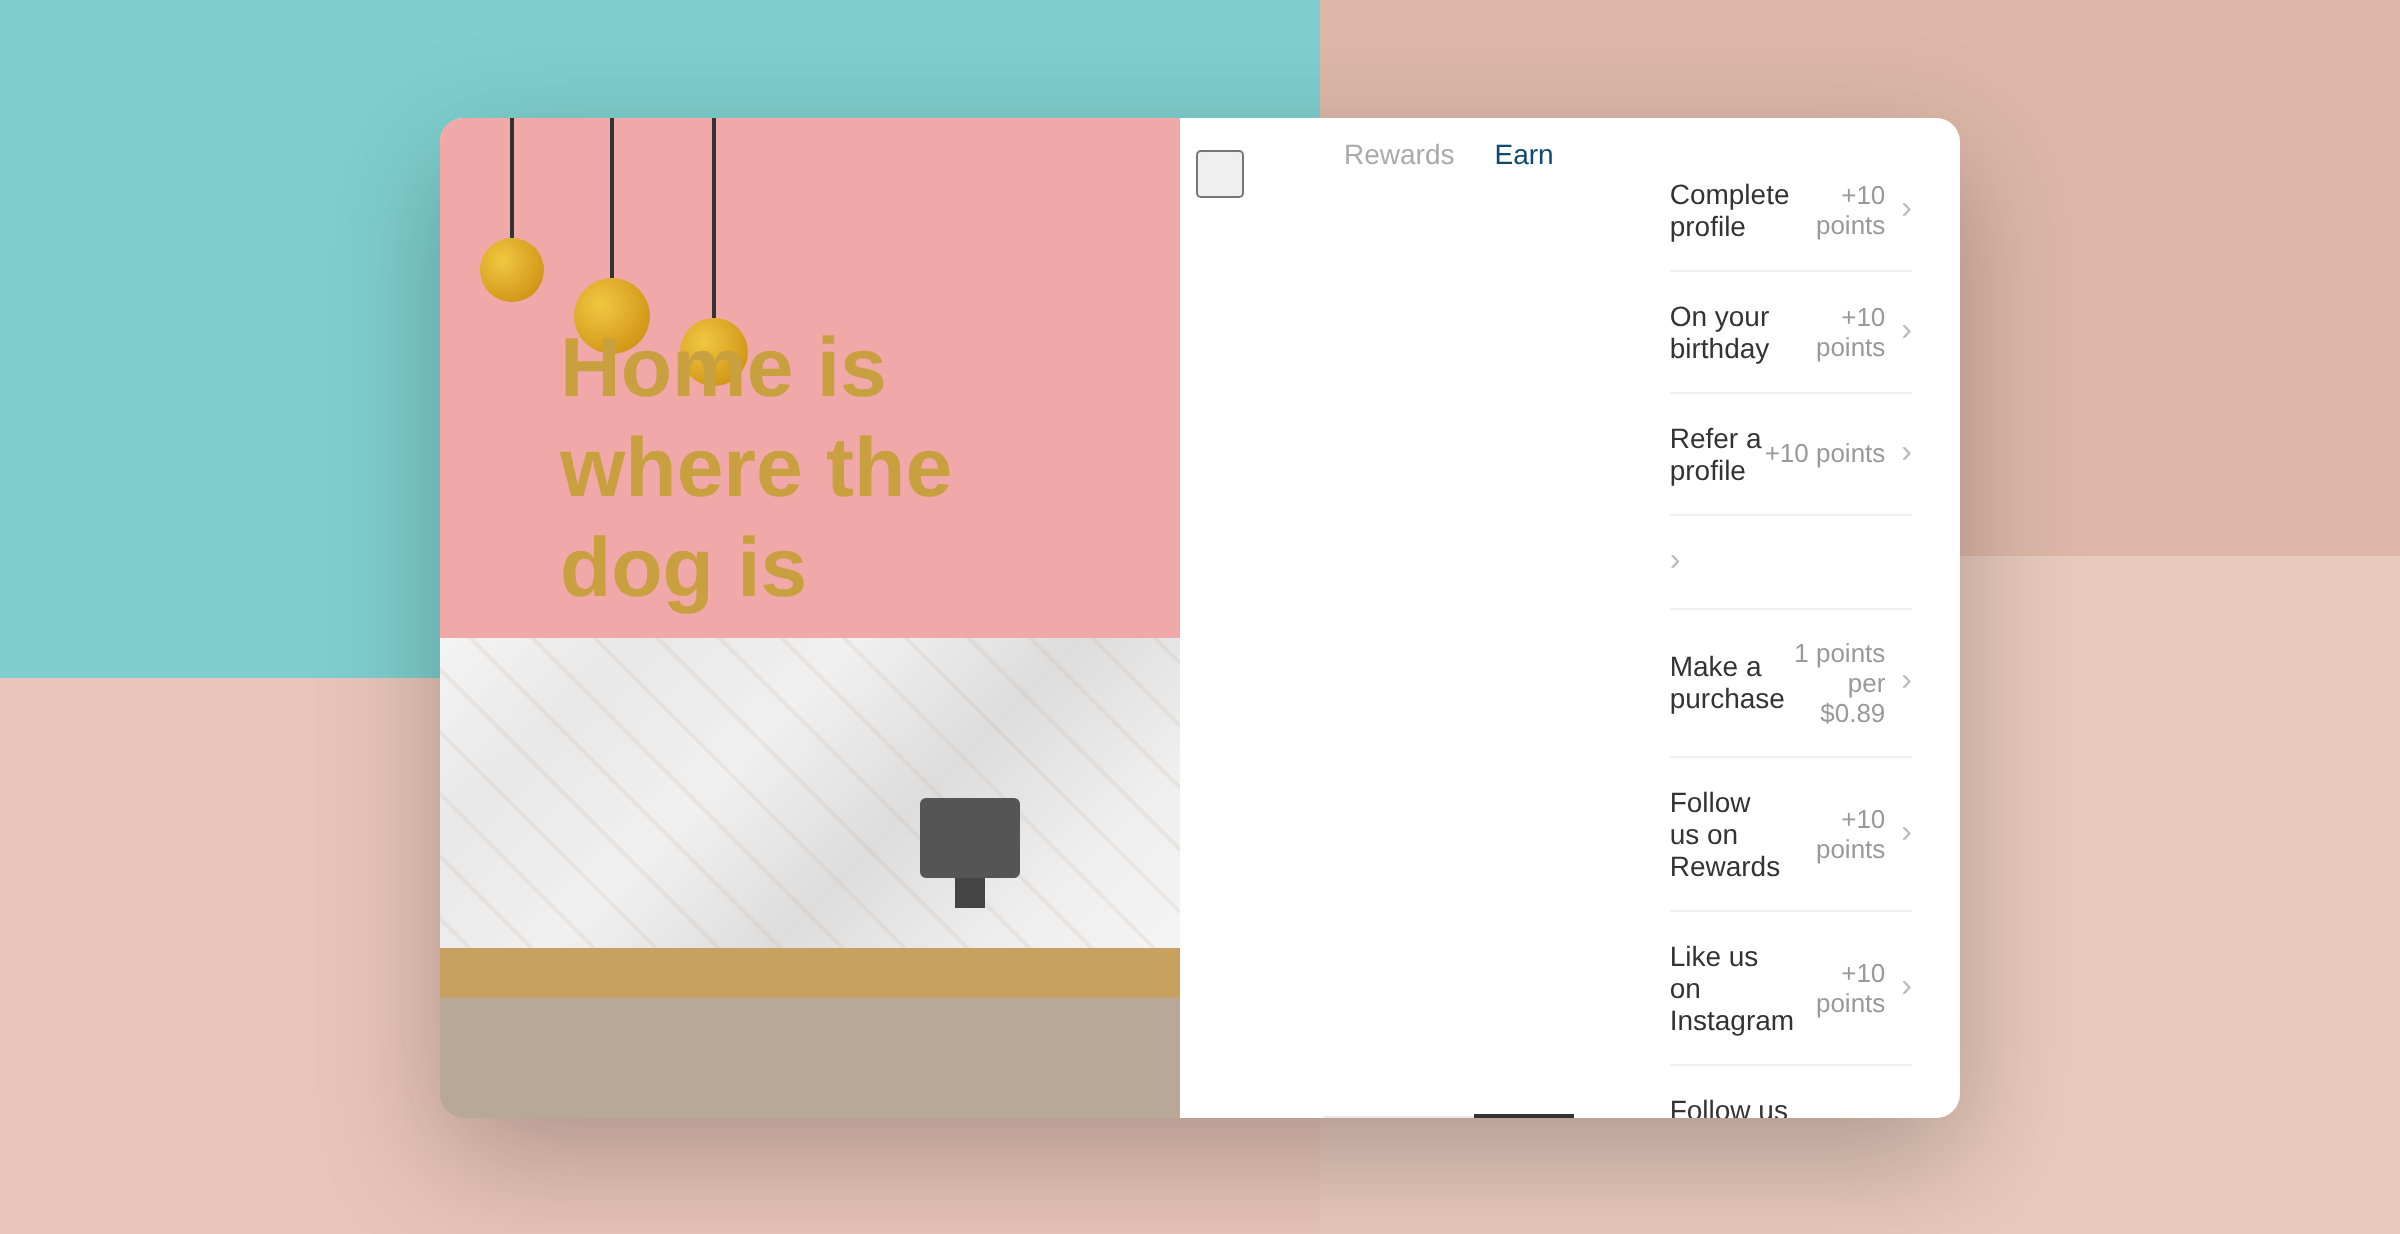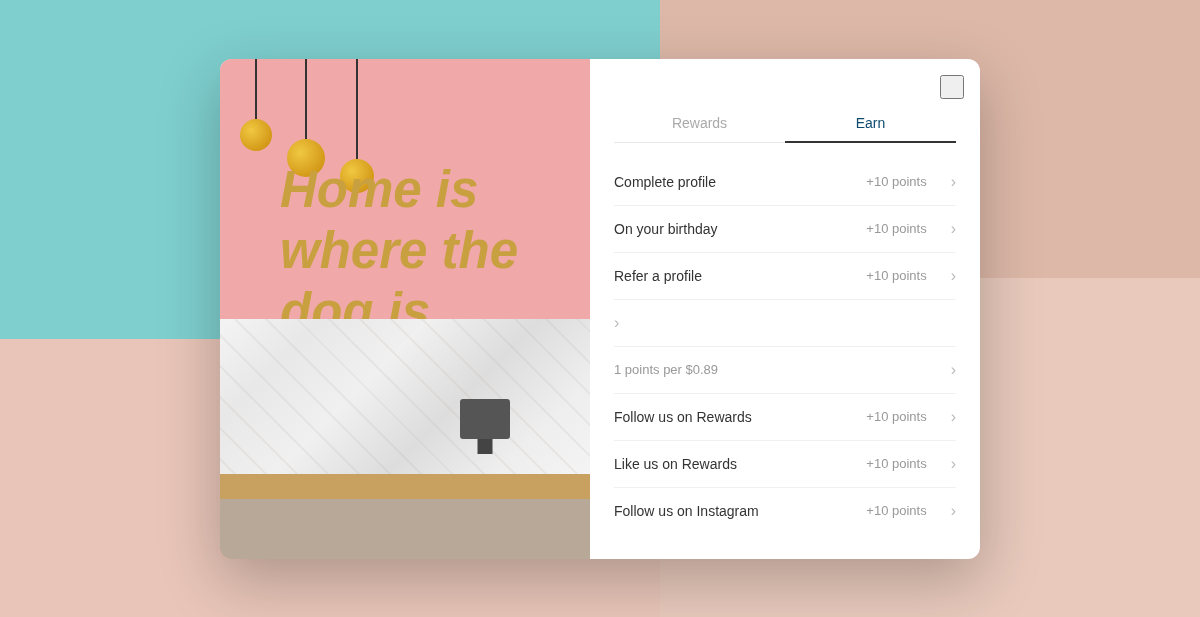--- a/index.html
+++ b/index.html
@@ -113,25 +113,24 @@
       left: 0; right: 0;
       height: 60px;
       background: #b8a898;
     }
 
     
     .wall-text {
       position: absolute;
       top: 100px;
       left: 60px;
-      font-size: 51px;
+      font-size: 42px;
       font-weight: 700;
       color: #c8a040;
       line-height: 1.2;
-      font-style: italic;
     }
 
     
     .lights-container {
       position: absolute;
       top: 0;
       left: 20px;
       display: flex;
       gap: 15px;
     }
@@ -171,21 +170,21 @@
       transform: translateX(-50%);
       width: 15px;
       height: 15px;
       background: #444;
     }
 
     
     .modal-content {
       flex: 1;
       display: flex;
-      flex-direction: column;
+      flex-direction: row;
       overflow: hidden;
     }
 
     .modal-header {
       padding: 24px 24px 16px;
       text-align: center;
       position: relative;
     }
 
     .modal-title {
@@ -260,21 +259,21 @@
     .item-label {
       font-size: 14px;
       color: #333;
       flex: 1;
     }
 
     .item-value {
       font-size: 13px;
       color: #999;
       text-align: right;
-      margin-right: 24px;
+      margin-right: 8px;
     }
 
     .item-chevron {
       color: #bbb;
       font-size: 16px;
       flex-shrink: 0;
     }
 
     
     .items-list::-webkit-scrollbar {
@@ -352,30 +351,31 @@
           </div>
           <div class="list-item">
             <span class="item-label">Refer a profile</span>
             <span class="item-value">+10 points</span>
             <span class="item-chevron">›</span>
           </div>
           <div class="list-item">
             <span class="item-chevron">›</span>
           </div>
           <div class="list-item">
+            <span class="item-label">Make a purchase</span>
             <span class="item-value">1 points per $0.89</span>
             <span class="item-chevron">›</span>
           </div>
           <div class="list-item">
             <span class="item-label">Follow us on Rewards</span>
             <span class="item-value">+10 points</span>
             <span class="item-chevron">›</span>
           </div>
           <div class="list-item">
-            <span class="item-label">Like us on Rewards</span>
+            <span class="item-label">Like us on Instagram</span>
             <span class="item-value">+10 points</span>
             <span class="item-chevron">›</span>
           </div>
           <div class="list-item">
             <span class="item-label">Follow us on Instagram</span>
             <span class="item-value">+10 points</span>
             <span class="item-chevron">›</span>
           </div>
         </div>
 

